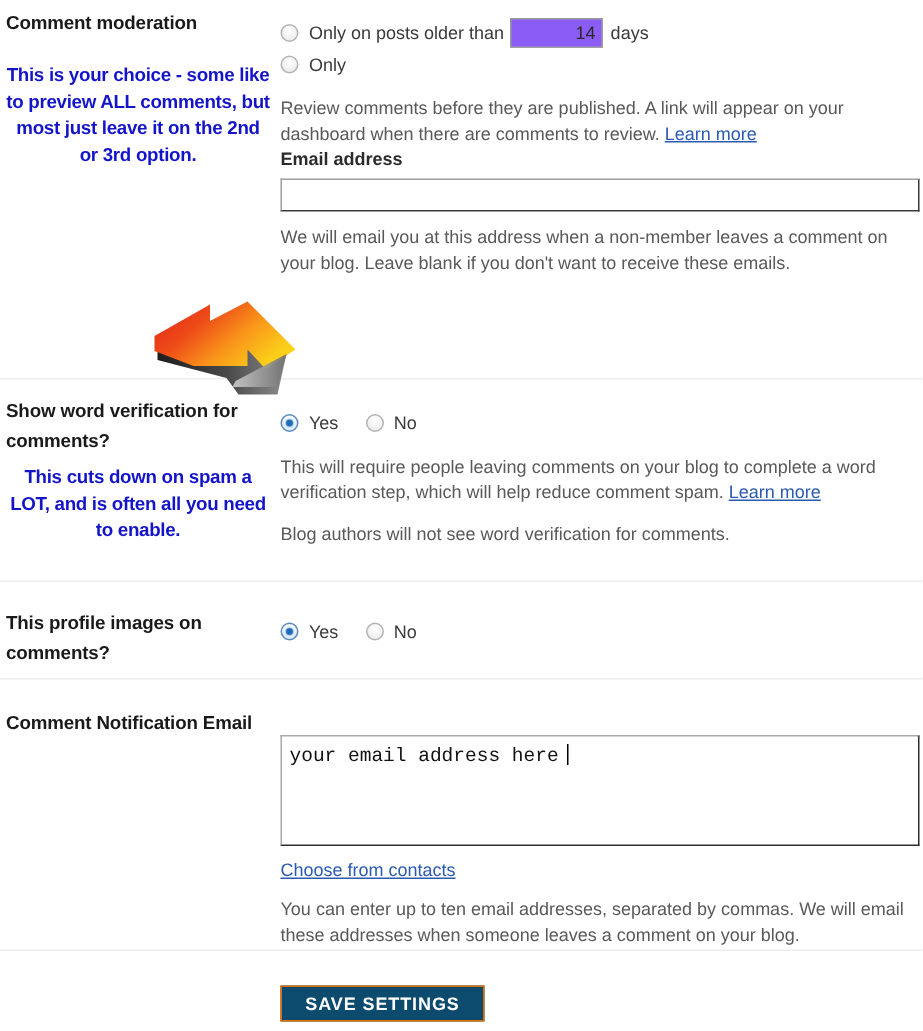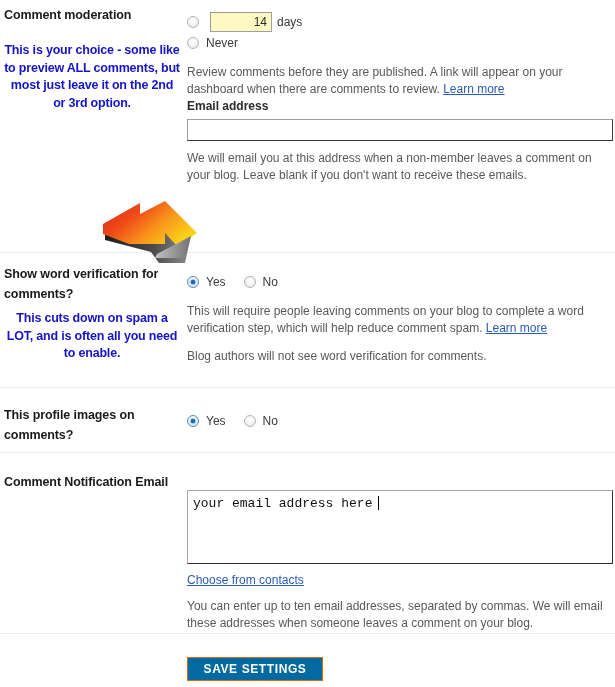--- a/index.html
+++ b/index.html
@@ -82,21 +82,21 @@
 
   .inline-gap { width: 18px; flex: 0 0 auto; }
 
   
   .num-input {
     width: 62px;
     height: 20px;
     border: 1px solid #a0a0a0;
     border-top-color: #9a9a9a;
     border-left-color: #9a9a9a;
-    background: #fef9c3;
+    background: #8b5cf6;
     font-family: "Liberation Sans", sans-serif;
     font-size: 12px;
     color: #2a2a2a;
     text-align: right;
     padding: 0 4px;
     margin: 0 5px 0 4px;
     line-height: 18px;
   }
   .text-input {
     width: 426px;
@@ -155,21 +155,21 @@
     background: #000;
   }
 
   
   .save-btn {
     position: absolute;
     left: 187px;
     top: 657px;
     width: 136px;
     height: 24px;
-    background: #0369a1;
+    background: #0c4a6e;
     border: 1px solid #e06c00;
     color: #ffffff;
     font-family: "Liberation Sans", sans-serif;
     font-weight: bold;
     font-size: 12px;
     letter-spacing: 0.6px;
     cursor: pointer;
     padding: 0;
     line-height: 22px;
   }
@@ -197,27 +197,28 @@
 
     <div class="lbl-col" style="top:42px;">
       <div class="note">This is your choice - some like to preview ALL comments, but most just leave it on the 2nd or 3rd option.</div>
     </div>
 
     <div class="ctl-col" style="top:11px;">
 
 
       <div class="radio-line">
         <span class="radio"></span>
+        <span class="radio-label">Only on posts older than</span>
         <input class="num-input" type="text" value="14" style="">
         <span class="radio-label">days</span>
       </div>
 
       <div class="radio-line">
         <span class="radio"></span>
-        <span class="radio-label">Never</span>
+        <span class="radio-label">Only</span>
       </div>
 
       <div class="helptext" style="margin-top:11px;">
         <span>Review comments before they are published. A link will appear on your dashboard when there are comments to review.</span>
         <a class="link" href="#">Learn more</a>
       </div>
 
       <div class="field-label" style="">Email address</div>
 
       <input class="text-input" type="text" style="margin-top: 5px;" placeholder="">

